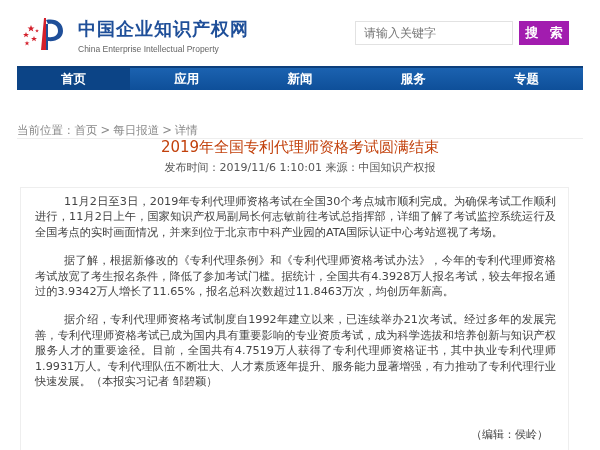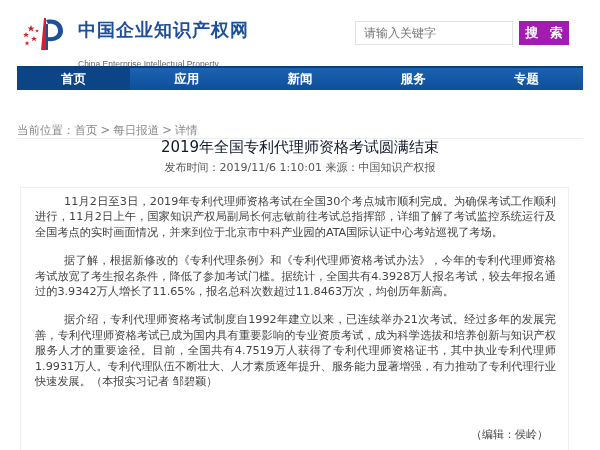--- a/index.html
+++ b/index.html
@@ -2,35 +2,35 @@
 <html><head>
   <meta charset="utf-8">
   <style>
     * { margin: 0; padding: 0; box-sizing: border-box; }
     html, body { width: 600px; height: 450px; overflow: hidden; background: #ffffff; }
     body { font-family: "DejaVu Sans", "Liberation Sans", sans-serif; color: #333; position: relative; }
 
     .header { position: absolute; left: 0; top: 0; width: 600px; height: 66px; }
     .logo { position: absolute; left: 22px; top: 14px; width: 44px; height: 40px; }
     .brand { position: absolute; left: 78px; top: 20px; }
-    .brand-cn { font-size: 18px; font-weight: bold; color: #1f4f99; letter-spacing: 1px; line-height: 20px; white-space: nowrap; }
-    .brand-en { font-size: 8.5px; color: #666; line-height: 12px; margin-top: 18px; white-space: nowrap; font-family: "Liberation Sans", sans-serif; }
+    .brand-cn { font-size: 18px; font-weight: bold; color: #1f4f99; letter-spacing: 1px; line-height: 20px; white-space: nowrap; font-family: Liberation Mono, monospace; }
+    .brand-en { font-size: 8.5px; color: #666; line-height: 12px; margin-top: 3px; white-space: nowrap; font-family: "Liberation Sans", sans-serif; }
 
     .search-input { position: absolute; left: 355px; top: 21px; width: 158px; height: 24px; border: 1px solid #e2e2e2; background: #fff; font-size: 12px; color: #a16207; padding: 0 8px; line-height: 22px; font-family: "DejaVu Sans", sans-serif; outline: none; }
     .search-btn { position: absolute; left: 519px; top: 21px; width: 50px; height: 24px; background: #a21caf; color: #fff; font-size: 13px; font-weight: bold; text-align: center; line-height: 24px; border: none; letter-spacing: 4px; padding-left: 4px; }
 
     .nav { position: absolute; left: 17px; top: 66px; width: 566px; height: 24px; background: linear-gradient(#1b62b0, #0e4f99); border-top: 2px solid #0c3f7c; display: flex; }
     .nav-item { flex: 1; color: #fff; font-size: 12.5px; text-align: center; line-height: 22px; font-weight: bold; }
     .nav-item.active { background: #0c4486; }
 
     .breadcrumb { position: absolute; left: 17px; top: 93px; width: 566px; height: 18px; font-size: 11.5px; color: #8a8a8a; line-height: 18px; border-bottom: 1px solid #eeeeee; white-space: nowrap; margin-top: 28px; }
     .breadcrumb span { display: inline; }
     .breadcrumb .sep { margin: 0 3px; }
 
-    .title { position: absolute; left: 0; top: 137px; width: 600px; text-align: center; font-size: 15px; color: #0f172a; line-height: 20px; white-space: nowrap; }
+    .title { position: absolute; left: 0; top: 137px; width: 600px; text-align: center; font-size: 15px; color: #c2410c; line-height: 20px; white-space: nowrap; }
     .meta { position: absolute; left: 0; top: 160px; width: 600px; text-align: center; font-size: 11px; color: #555; line-height: 16px; white-space: nowrap; }
 
     .content { position: absolute; left: 20px; top: 187px; width: 549px; height: 334px; border: 1px solid #eeeeee; border-bottom: none; padding: 6px 12px 0 14px; }
     .para { font-size: 11.2px; line-height: 15.4px; color: #444; text-indent: 2.6em; margin-bottom: 13px; text-align: justify; }
     .editor { position: absolute; right: 20px; top: 239px; font-size: 11px; color: #444; white-space: nowrap; }
   </style>
 </head>
 <body>
 
 <div class="header">

